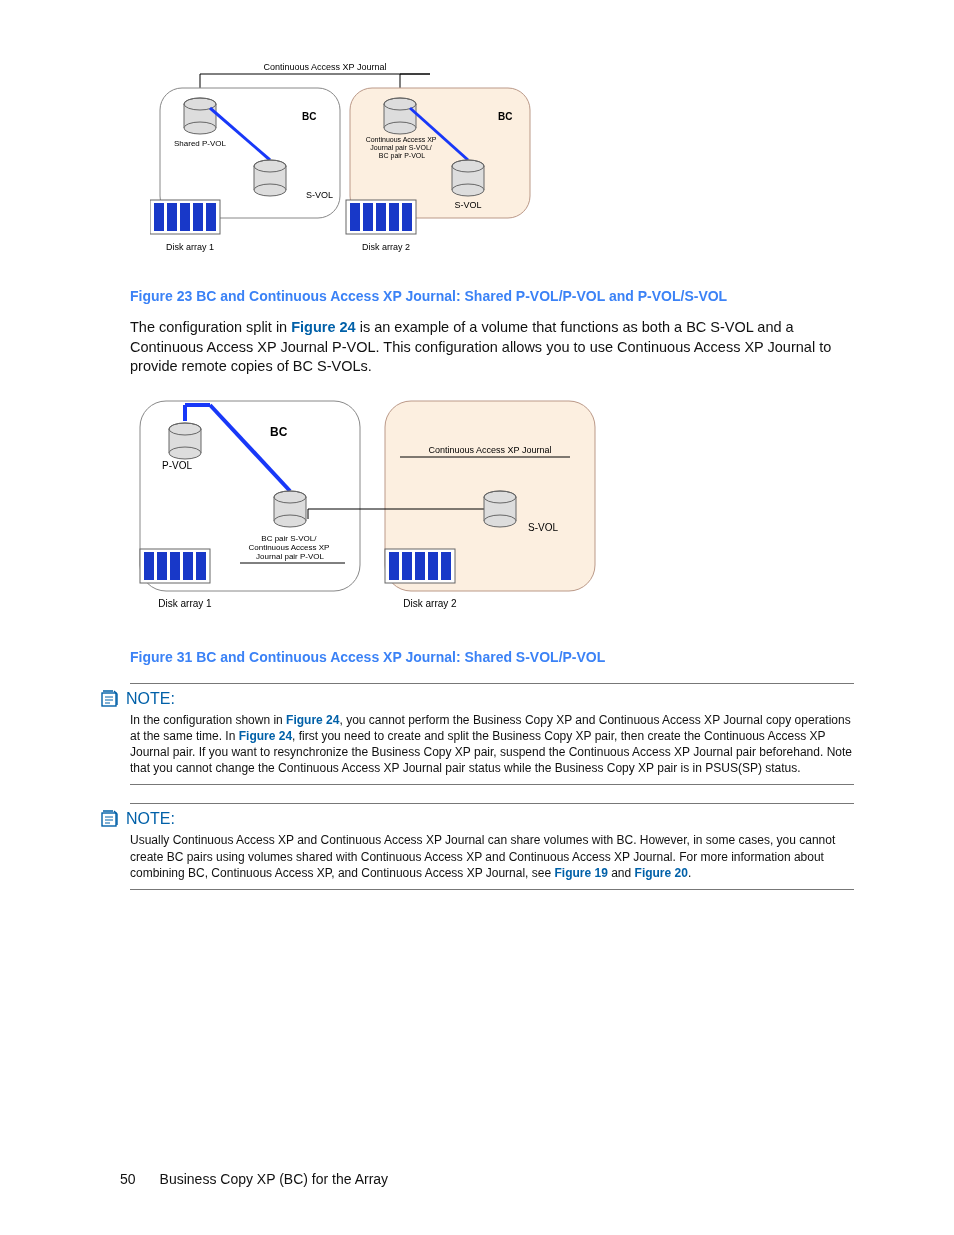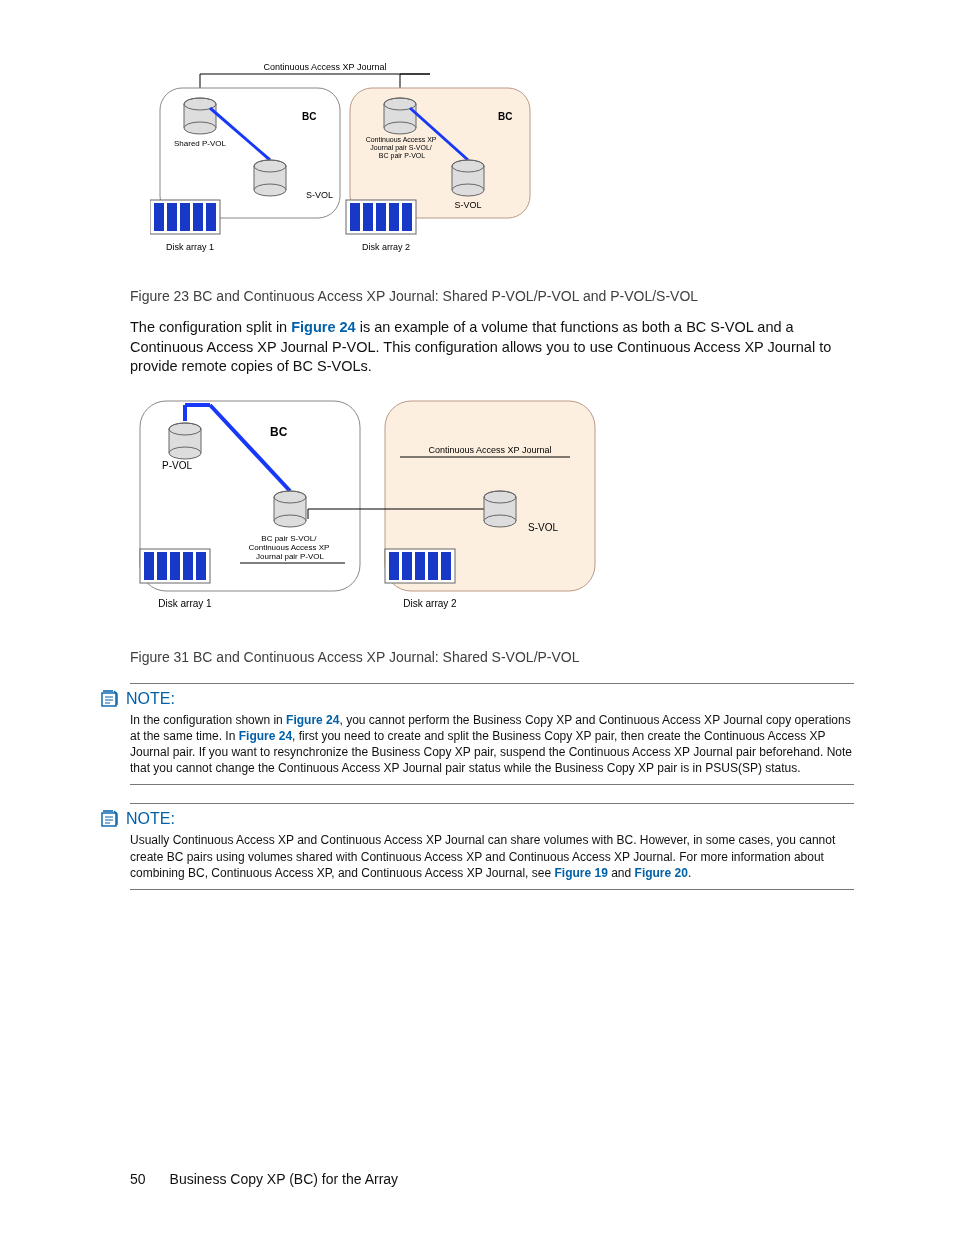--- a/index.html
+++ b/index.html
@@ -11,22 +11,22 @@
     position: relative;
     color: #000;
   }
   .page {
     padding: 60px 100px 40px 130px;
   }
   .figure-svg {
     display: block;
   }
   .caption {
-    color: #404040;
-    font-weight: normal;
+    color: #3b82f6;
+    font-weight: bold;
     font-size: 14px;
     margin: 18px 0 14px 0;
   }
   .body-text {
     font-size: 14.5px;
     line-height: 1.35;
     color: #111;
     margin-bottom: 14px;
   }
   .inline-link {
@@ -53,21 +53,21 @@
   .note-head svg { flex: none; }
   .note-body {
     font-size: 12px;
     line-height: 1.35;
     color: #111;
     margin-bottom: 8px;
   }
   .footer {
     position: absolute;
     bottom: 48px;
-    left: 130px;
+    left: 120px;
     font-size: 14px;
     color: #111;
   }
   .footer .pn { margin-right: 24px; }
 </style>
 </head>
 <body>
 
 <div class="page">
 

